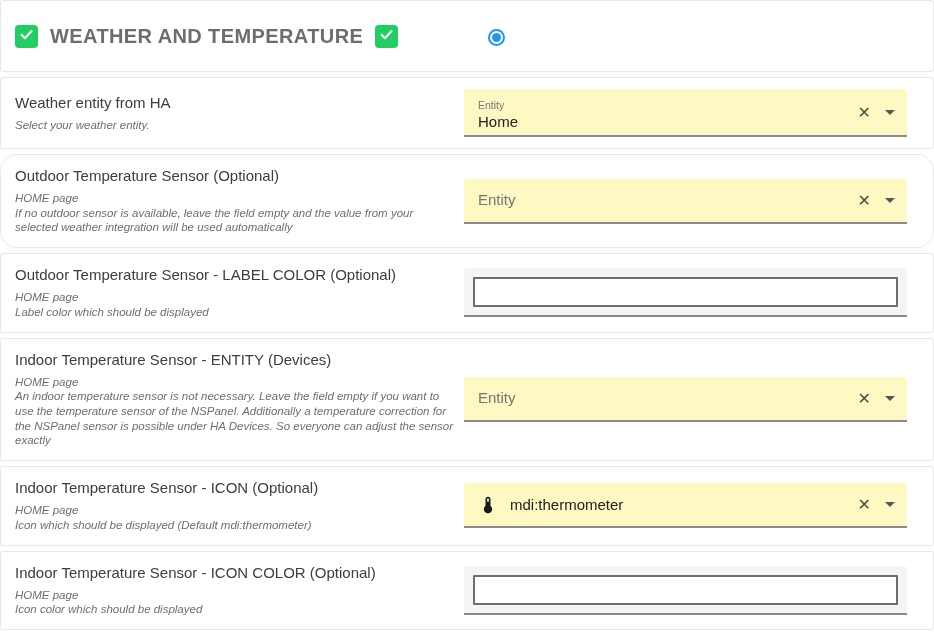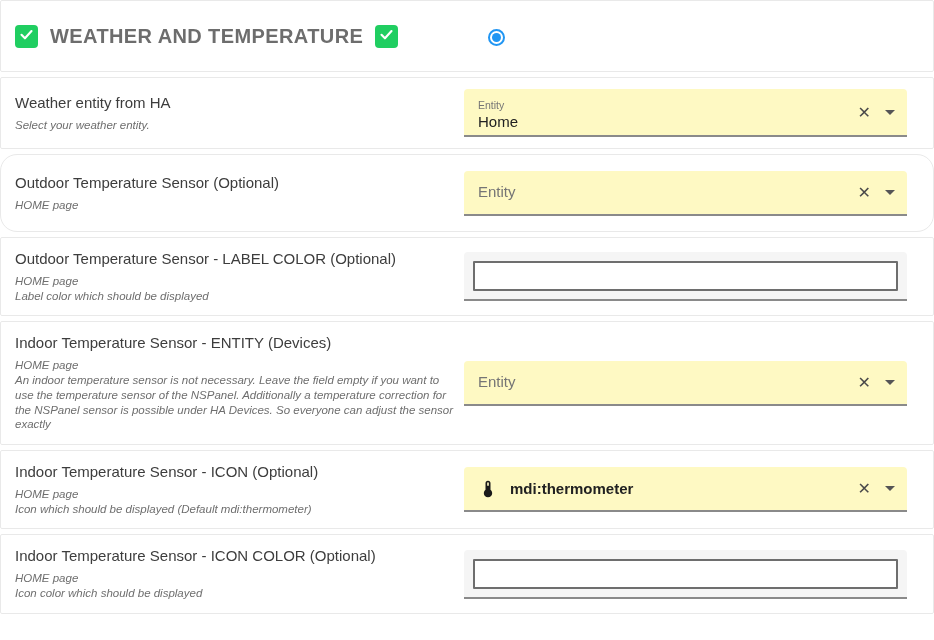--- a/index.html
+++ b/index.html
@@ -108,21 +108,21 @@
   }
   .select-value {
     font-size: 15px;
     color: #212121;
     line-height: 1.3;
   }
   .select-placeholder {
     font-size: 15px;
     color: #757575;
   }
-  .value-with-icon { display: flex; align-items: flex-start; gap: 12px; font-weight: bold; }
+  .value-with-icon { display: flex; align-items: flex-start; gap: 12px; }
   .thermo { width: 20px; height: 20px; flex: 0 0 auto; }
 
   .clear-x {
     font-size: 16px;
     color: #4a4a4a;
     padding: 0 8px;
     cursor: pointer;
     flex: 0 0 auto;
   }
   .dd-arrow {
@@ -202,20 +202,21 @@
         <span class="clear-x">✕</span>
         <span class="dd-arrow"></span>
       </div>
     </div>
   </div>
 
   <div class="card row h78">
     <div class="row-text">
       <div class="row-title">Outdoor Temperature Sensor (Optional)</div>
       <div class="row-sub">HOME page</div>
+      <div class="row-sub">If no outdoor sensor is available, leave the field empty and the value from your selected weather integration will be used automatically</div>
     </div>
     <div class="row-field">
       <div class="select select-plain">
         <div class="grow">
           <span class="select-placeholder">Entity</span>
         </div>
         <span class="clear-x">✕</span>
         <span class="dd-arrow"></span>
       </div>
     </div>

